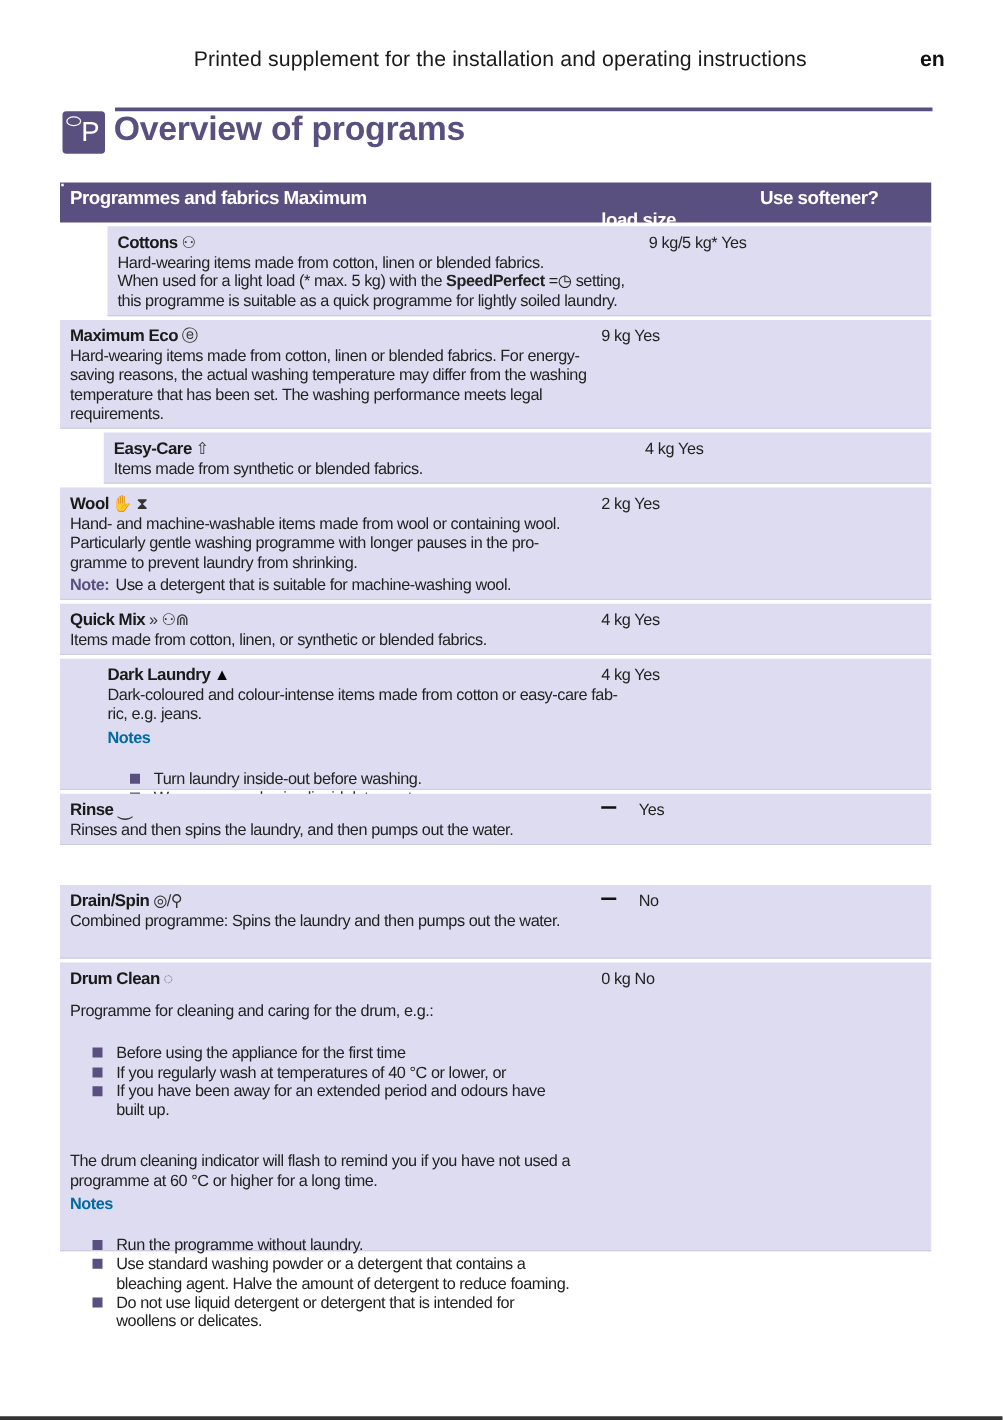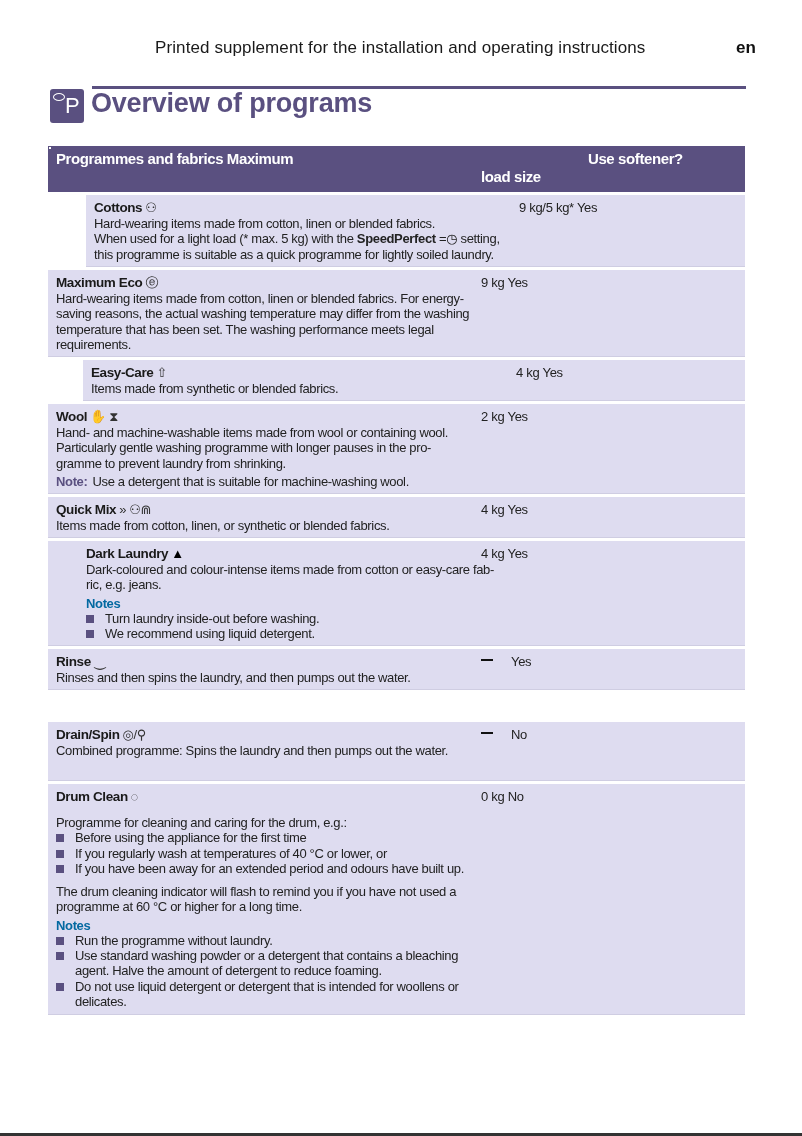--- a/index.html
+++ b/index.html
@@ -25,43 +25,43 @@
   }
   .title-icon .p { position:absolute; left:15px; top:4px; font-size:22px; font-family:"Liberation Sans", sans-serif; }
   .title-icon .eye { position:absolute; left:3px; top:4px; width:10px; height:6px; border:1.5px solid #fff; border-radius:50%; }
   .page-title {
     position:absolute; left:91px; top:88px; font-size:27px; font-weight:bold; color:#5a5080; letter-spacing:-0.2px;
   }
   .table {
     position:absolute; left:48px; top:146px; width:697px;
   }
   .thead {
-    background:#5a5080; color:#fff; height:46px; position:relative; font-weight:bold;
+    background:#5a5080; color:#fff; height:32px; position:relative; font-weight:bold;
     font-size:15px; letter-spacing:-0.4px;
   }
   .thead .c1 { position:absolute; left:8px; top:4px; }
   .thead .c2 { position:absolute; left:433px; top:22px; }
-  .thead .c3 { position:absolute; left:540px; top:4px; }
+  .thead .c3 { position:absolute; left:560px; top:4px; }
   .thead .mark { position:absolute; left:1px; top:1px; width:2px; height:2px; background:#fff; }
   .row {
     background:#dedcf0; position:relative; margin-top:3px; border-bottom:1px solid #cfcde2;
   }
   .row:first-of-type { margin-top:1px; }
   .row .left { width:420px; padding:4px 0 4px 8px; }
   .row .right {
     position:absolute; left:433px; top:5px; font-size:13px; letter-spacing:-0.3px; color:#222;
   }
   .right .dash { display:inline-block; width:12px; height:2px; background:#111; vertical-align:middle; margin-right:18px; position:relative; top:-3px; }
   .pname { font-size:13.5px; font-weight:bold; letter-spacing:-0.4px; line-height:17px; }
   .pname .ico { font-weight:normal; font-size:13px; margin-left:3px; color:#333; }
   .desc { font-size:13px; line-height:15.3px; letter-spacing:-0.35px; color:#222; }
   .note { font-size:13px; line-height:15px; letter-spacing:-0.35px; color:#222; margin-top:3px; }
   .note .lbl { color:#5a5080; font-weight:bold; margin-right:5px; }
   .notes-h { color:#0369a1; font-weight:bold; font-size:13px; letter-spacing:-0.35px; margin-top:3px; line-height:15px; }
-  ul.bl { list-style:none; margin:0; padding:0; }
+  ul.bl { list-style:none; margin:18px; padding:0; }
   ul.bl li { position:relative; padding-left:19px; font-size:13px; line-height:15.3px; letter-spacing:-0.35px; color:#222; }
   ul.bl li::before { content:""; position:absolute; left:0; top:4px; width:8px; height:8px; background:#5a5080; }
   .spacer { height:10px; }
   .bottom-rule { position:absolute; left:0; top:1133px; width:802px; height:3px; background:#333; }
   b.inl { font-weight:bold; }
 </style>
 </head>
 <body>
 
 <div class="header-line">

